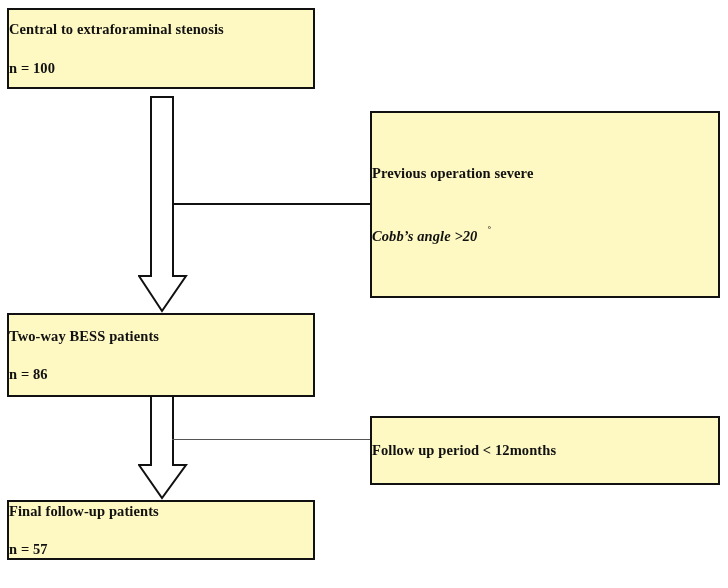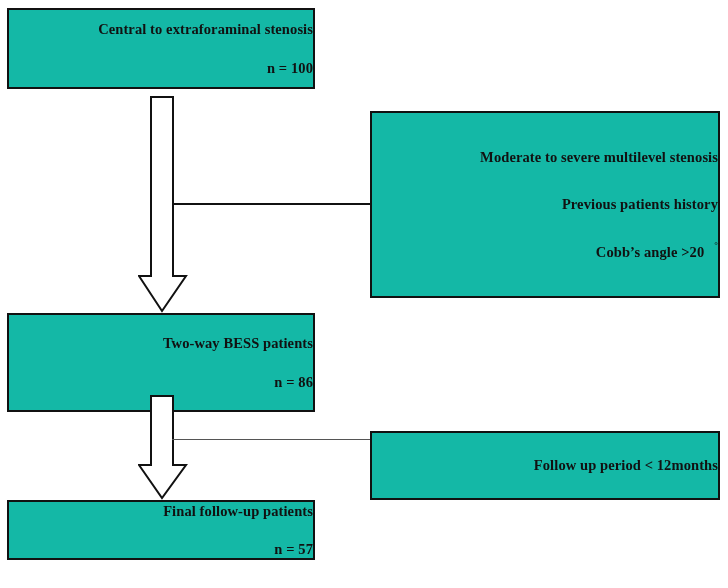--- a/index.html
+++ b/index.html
@@ -12,49 +12,49 @@
     width: 728px;
     height: 588px;
     background: #ffffff;
     font-family: "Liberation Serif", "DejaVu Serif", serif;
     overflow: hidden;
   }
   .node-box {
     position: absolute;
     box-sizing: border-box;
     border: 2px solid #111111;
-    background: #14b8a6;
+    background: #fef9c3;
     display: flex;
     flex-direction: column;
-    align-items: flex-end;
+    align-items: flex-start;
     justify-content: center;
   }
   .node-line {
     font-weight: bold;
     font-size: 14.5px;
     color: #111111;
     text-align: center;
     line-height: 1.25;
     letter-spacing: 0.1px;
     white-space: nowrap;
   }
   
   #box-cohort   { left: 7px;   top: 8px;   width: 308px; height: 81px;  }
-  #box-bess     { left: 7px;   top: 313px; width: 308px; height: 99px; padding-left: 35px;  }
+  #box-bess     { left: 7px;   top: 313px; width: 308px; height: 84px;  }
   #box-final    { left: 7px;   top: 500px; width: 308px; height: 60px;  }
   #box-cohort .node-line:first-child,
   #box-bess   .node-line:first-child,
   #box-final  .node-line:first-child { margin-bottom: 20px; }
 
   
   #box-exclusion-1 { left: 370px; top: 111px; width: 350px; height: 187px;
                      justify-content: space-evenly; padding: 6px 0; }
-  #box-exclusion-2 { left: 370px; top: 431px; width: 350px; height: 69px; }
+  #box-exclusion-2 { left: 370px; top: 416px; width: 350px; height: 69px; }
 
-  .deg-wrap { display: inline-block; }
+  .deg-wrap { display: inline-block; font-style: italic; }
   .deg-sym {
     display: inline-block;
     vertical-align: super;
     font-size: 9px;
     margin-left: 10px;
     position: relative;
     top: -3px;
   }
 
   
@@ -90,22 +90,21 @@
     <div class="node-line">n = 100</div>
   </div>
 
   <svg class="block-arrow" id="arrow-1" viewBox="0 0 50 217" preserveAspectRatio="none">
     <polygon points="13,1 35,1 35,180 48,180 24,215 1,180 13,180"></polygon>
   </svg>
 
   <div class="connector" id="connector-1"></div>
 
   <div class="node-box" id="box-exclusion-1">
-    <div class="node-line">Moderate to severe multilevel stenosis</div>
-    <div class="node-line">Previous patients history</div>
+    <div class="node-line">Previous operation severe</div>
     <div class="node-line">
       <span class="deg-wrap">Cobb’s angle &gt;20</span><span class="deg-sym">°</span>
     </div>
   </div>
 
   <div class="node-box" id="box-bess">
     <div class="node-line">Two-way BESS patients</div>
     <div class="node-line">n = 86</div>
   </div>
 

